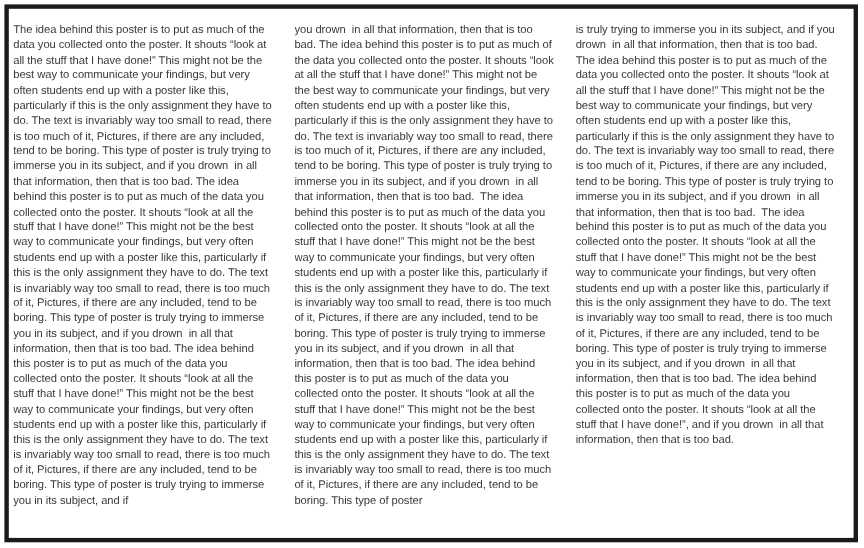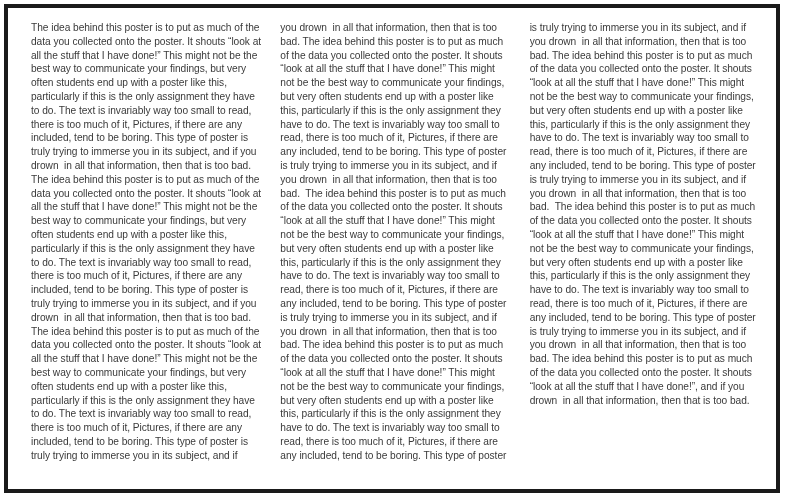--- a/index.html
+++ b/index.html
@@ -20,21 +20,21 @@
     top: 4px;
     right: 5px;
     bottom: 5px;
     border: 4px solid var(--frame-border, #1a1a1a);
     background: var(--page-bg, #ffffff);
     box-sizing: border-box;
   }
   .columns {
     display: flex;
     gap: 19px;
-    padding: 13px 16px 8px 23px;
+    padding: 13px 16px 8px 4px;
     height: 100%;
     box-sizing: border-box;
   }
   .col {
     flex: 1 1 0;
     font-size: 10.2px;
     line-height: 13.8px;
     letter-spacing: -0.05px;
     color: var(--text, #3a3a3a);
     white-space: pre-wrap;

